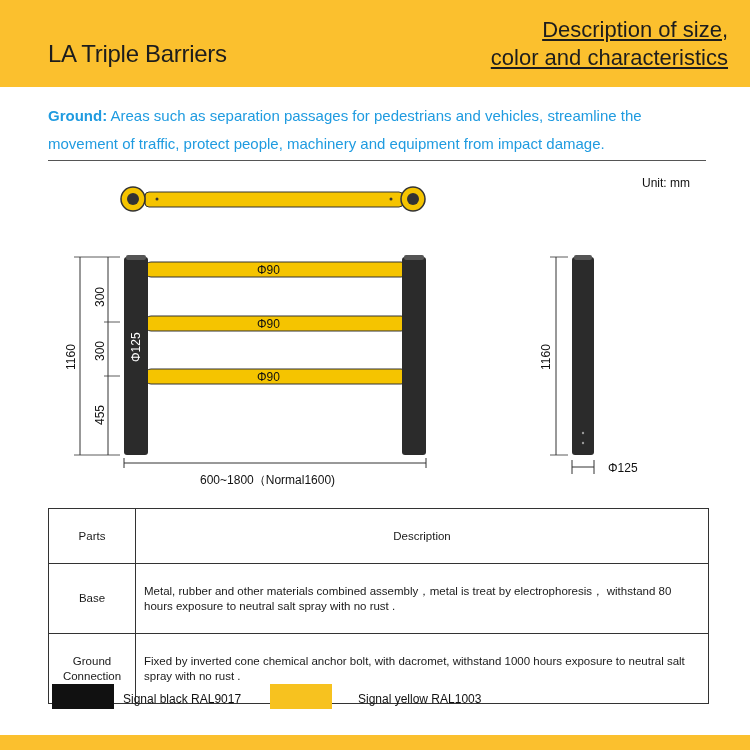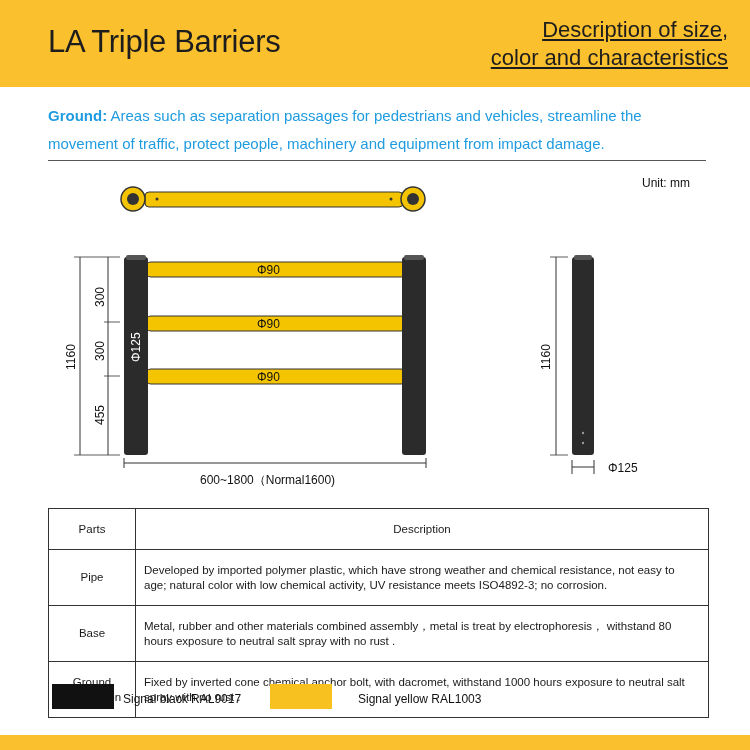--- a/index.html
+++ b/index.html
@@ -1,27 +1,27 @@
 <!DOCTYPE html>
 <html><head>
 <meta charset="utf-8">
 <style>
   html, body { margin:0; padding:0; }
   body { width:750px; height:750px; position:relative; background:#ffffff; font-family:"Liberation Sans", sans-serif; overflow:hidden; color:#1a1a1a; }
   .header { position:absolute; left:0; top:0; width:750px; height:87px; background:#fbc02e; }
-  .title { position:absolute; left:48px; top:24px; font-size:31px; color:#1d1d1d; letter-spacing:-0.3px; }
+  .title { position:absolute; left:48px; top:40px; font-size:24px; color:#1d1d1d; letter-spacing:-0.3px; }
   .subtitle { position:absolute; right:22px; top:16px; text-align:right; font-size:22px; line-height:28px; color:#1d1d1d;text-decoration:underline; }
   .scenes { position:absolute; left:48px; top:102px; width:660px; font-size:15px; line-height:28px; color:#1f9be0; }
   .scenes b { font-weight:bold; color:#1f9be0; }
   .rule { position:absolute; left:48px; top:160px; width:658px; height:1px; background:#555; }
   .unit { position:absolute; left:642px; top:176px; font-size:12px; color:#111; }
   svg.drawing { position:absolute; left:0; top:0; }
   .dimtxt { font-family:"Liberation Sans", sans-serif; font-size:12px; fill:#111; }
   table.spec { position:absolute; left:48px; top:508px; width:661px; border-collapse:collapse; font-size:11.5px; }
-  table.spec td { border:1px solid #333; padding:9px 8px; vertical-align:middle; }
+  table.spec td { border:1px solid #333; padding:16px 8px; vertical-align:middle; }
   table.spec td.part { width:70px; text-align:center; }
   table.spec tr.head td { height:22px; text-align:center; }
   table.spec tr.row td { height:37px; line-height:15px; }
   .legend { position:absolute; top:684px; left:0; width:750px; height:30px; }
   .swatch { position:absolute; width:62px; height:25px; }
   .sw-label { position:absolute; font-size:12px; top:8px; color:#111; }
   .footer { position:absolute; left:0; top:735px; width:750px; height:15px; background:#fbc02e; }
 </style>
 </head>
 <body>
@@ -100,24 +100,20 @@
   </g>
 </svg>
 
 <table class="spec">
   <tbody>
       <tr class="head">
     <td class="part">Parts</td>
     <td>Description</td>
   </tr>
   <tr class="row">
-    <td class="part">Pipe</td>
-    <td>Developed by imported polymer plastic, which have strong weather and chemical resistance, not easy to age; natural color with low chemical activity, UV resistance meets ISO4892-3; no corrosion.</td>
-  </tr>
-  <tr class="row">
     <td class="part">Base</td>
     <td>Metal, rubber and other materials combined assembly，metal is treat by electrophoresis， withstand 80 hours exposure to neutral salt spray with no rust .</td>
   </tr>
   <tr class="row">
     <td class="part">Ground Connection</td>
     <td>Fixed by inverted cone chemical anchor bolt, with dacromet, withstand 1000 hours exposure to neutral salt spray with no rust .</td>
   </tr>
 </tbody>
   </table>
 

